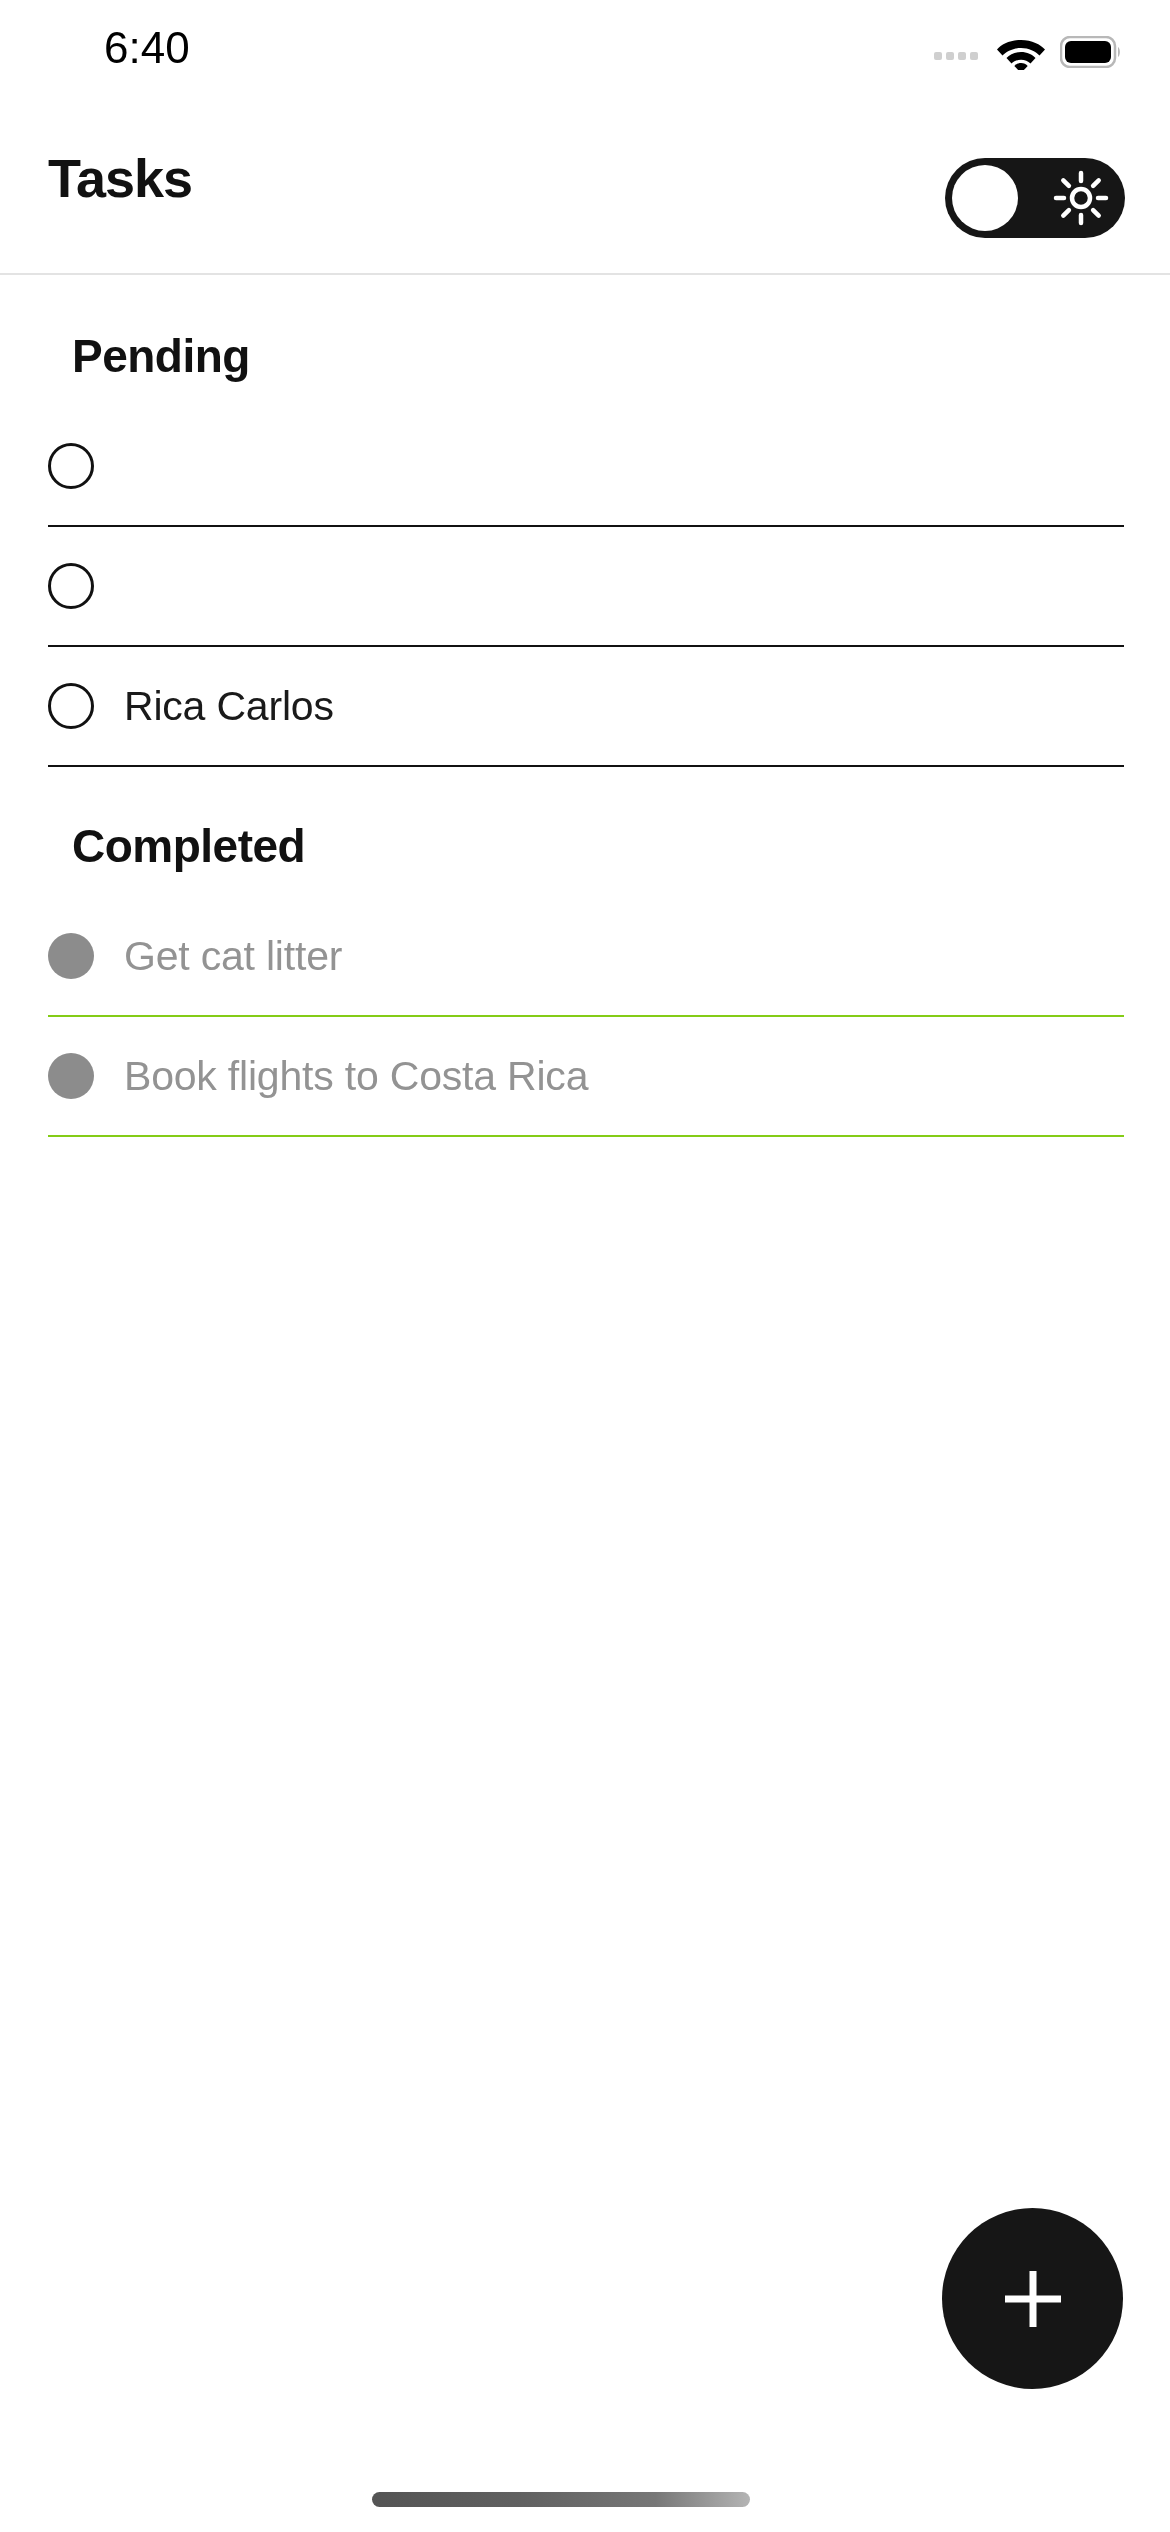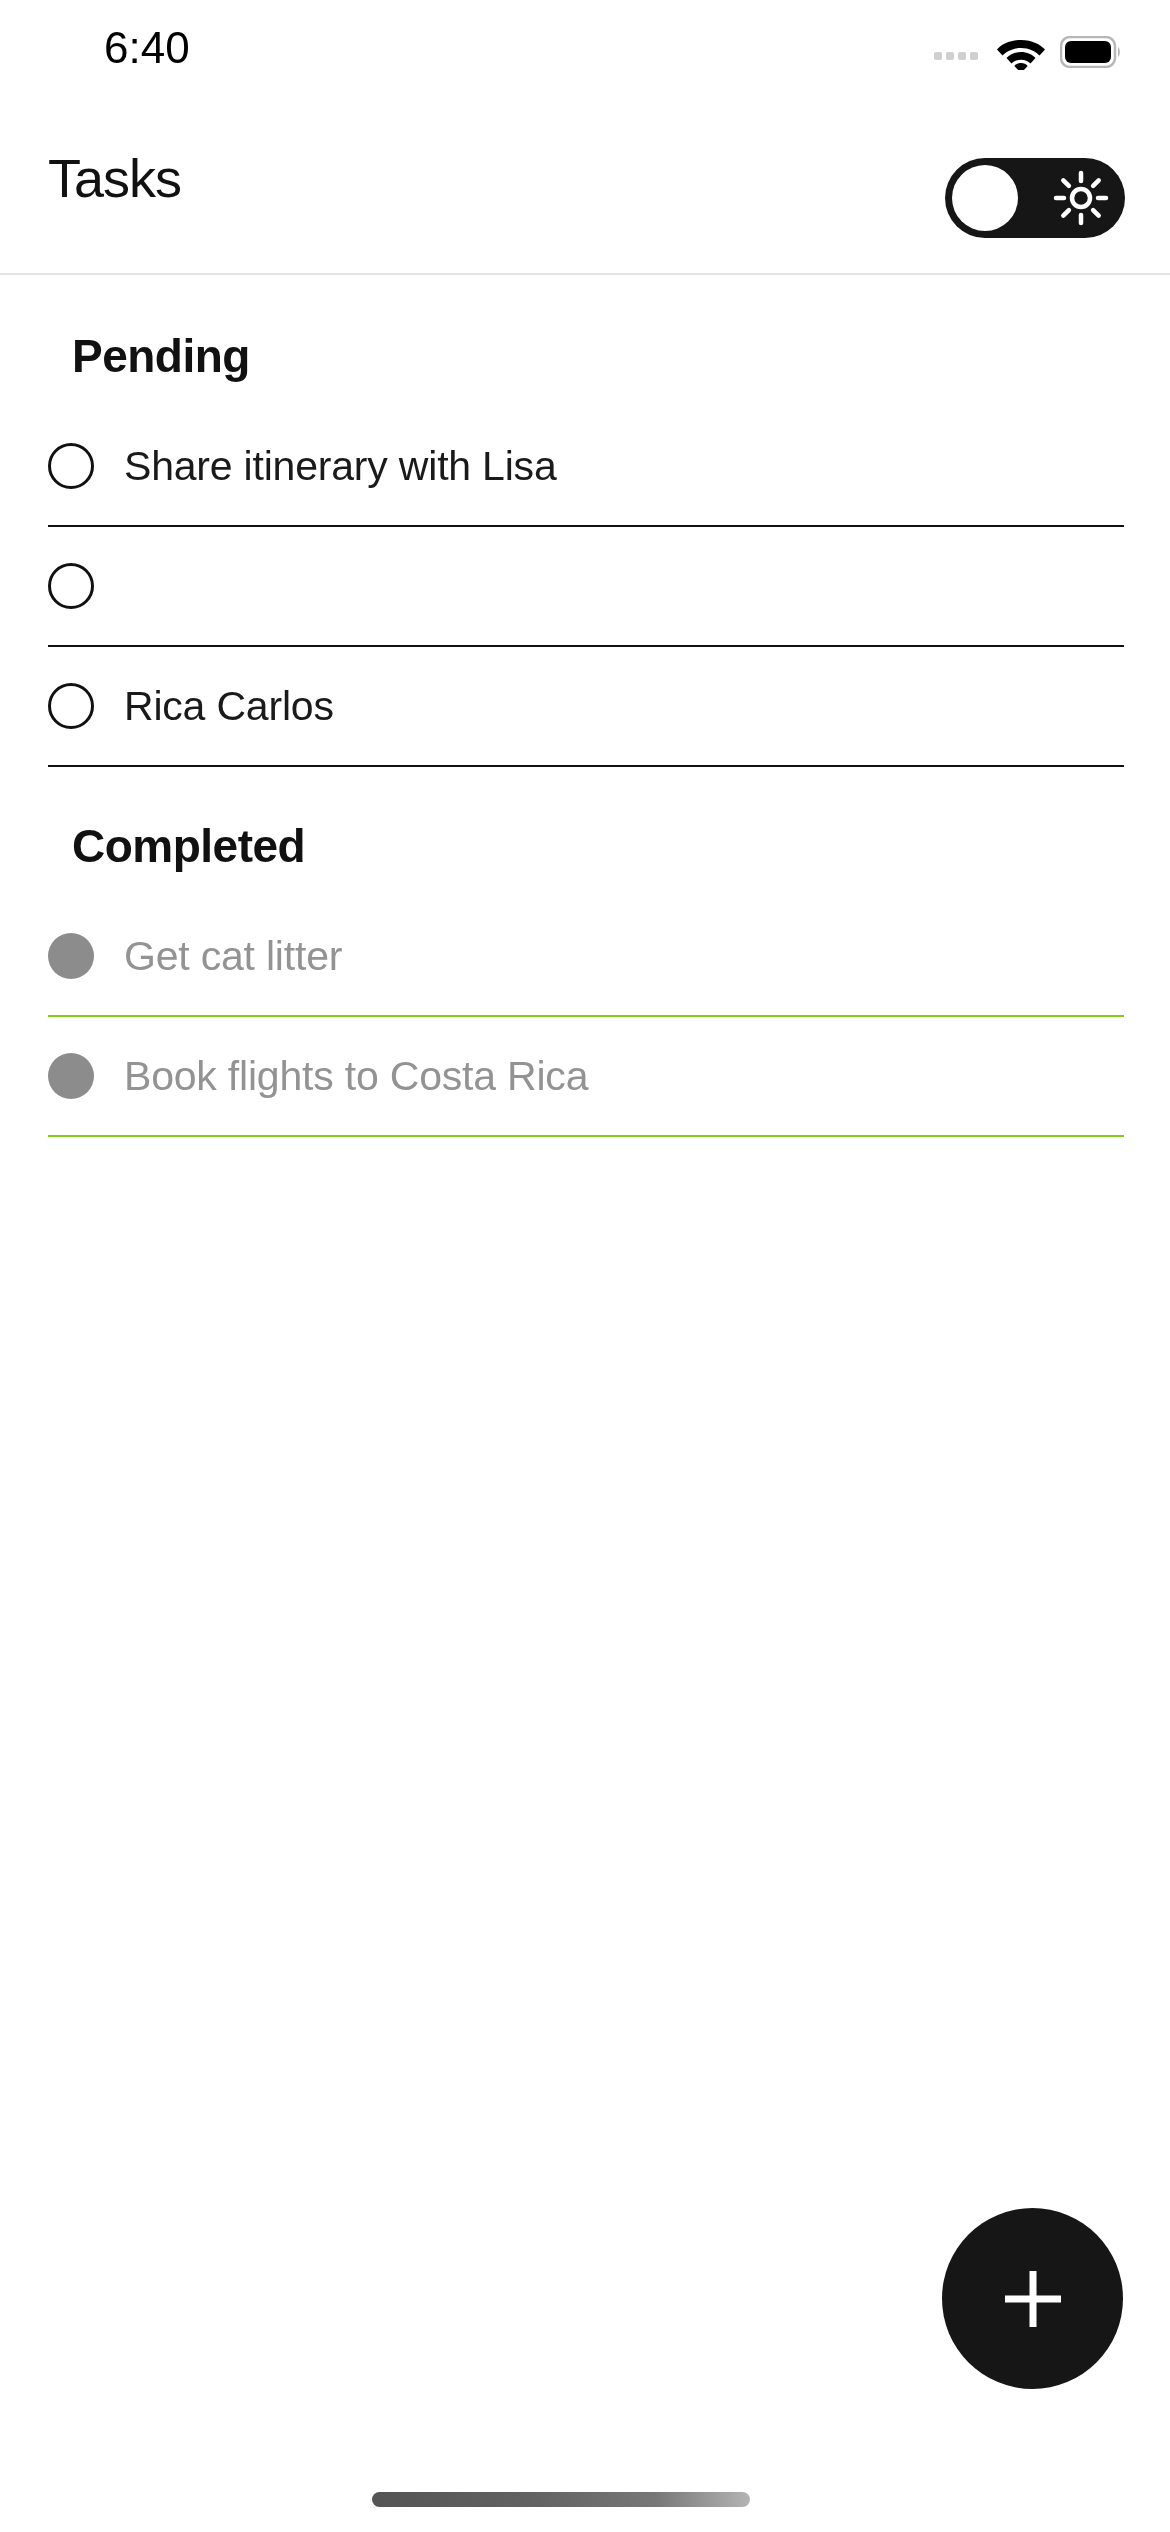--- a/index.html
+++ b/index.html
@@ -73,21 +73,21 @@
     width: 1170px;
     height: 175px;
     border-bottom: 2px solid #e3e3e3;
   }
 
   .app-title {
     position: absolute;
     left: 48px;
     top: 48px;
     font-size: 54px;
-    font-weight: normal;
+    font-weight: bold;
     color: #111111;
     letter-spacing: -1px;
     line-height: 60px;
   }
 
   
   .theme-toggle {
     position: absolute;
     right: 45px;
     top: 58px;
@@ -266,21 +266,20 @@
     </div>
   </div>
 
   <div class="content">
 
     <div class="section">
       <div class="section-title">Pending</div>
       <ul class="task-list">
         <li class="task-row">
           <span class="task-circle"></span>
-          <span class="task-label">Share itinerary with Lisa</span>
         </li>
         <li class="task-row">
           <span class="task-circle"></span>
         </li>
         <li class="task-row">
           <span class="task-circle"></span>
           <span class="task-label">Rica Carlos</span>
         </li>
       </ul>
     </div>

